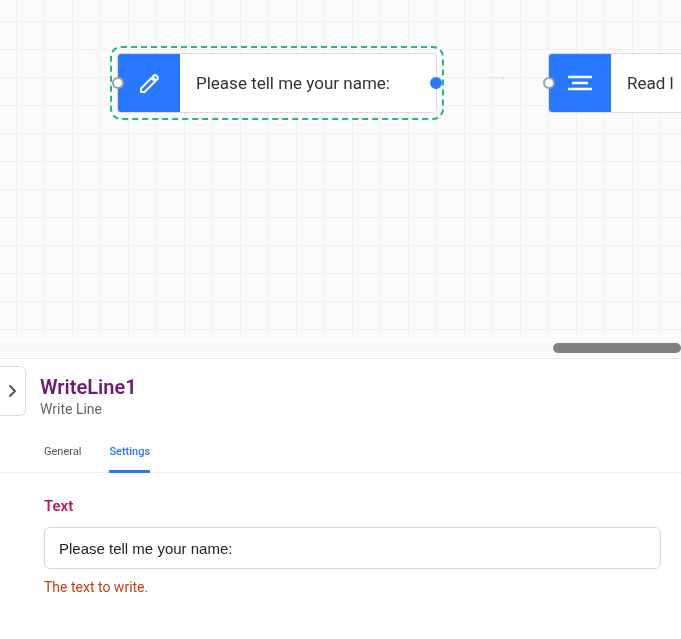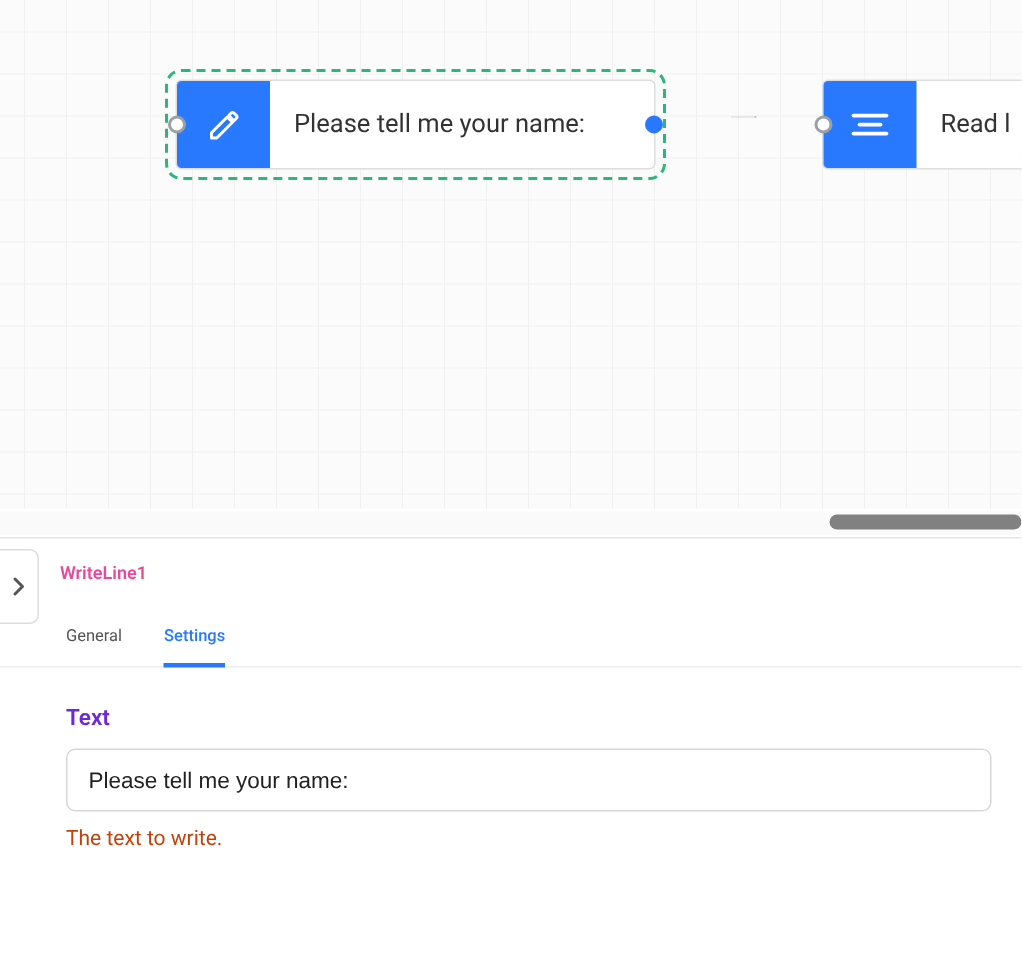--- a/index.html
+++ b/index.html
@@ -159,23 +159,23 @@
       align-items: center;
       justify-content: center;
       color: #555;
       cursor: pointer;
     }
 
     .panel-header {
       padding: 16px 20px 12px 40px;
     }
     .panel-title {
-      font-size: 12px;
+      font-size: 20px;
       font-weight: 600;
-      color: #ec4899;
+      color: #701a75;
     }
     .panel-subtitle {
       font-size: 14px;
       color: #666;
       margin-top: 2px;
     }
 
     .tabs {
       display: flex;
       gap: 28px;
@@ -196,21 +196,21 @@
       margin-bottom: -1px;
       text-align: center;
     }
 
     .tab-content {
       padding: 24px 20px 0 44px;
     }
     .field-label {
       font-size: 15px;
       font-weight: 600;
-      color: #6d28d9;
+      color: #be185d;
       margin-bottom: 12px;
     }
     .field-input {
       width: 100%;
       height: 42px;
       border: 1px solid #d7d7d7;
       border-radius: 6px;
       padding: 0 14px;
       font-size: 15px;
       color: #222;
@@ -258,20 +258,21 @@
 </div>
 
 <div class="hscroll">
   <div class="hscroll-thumb"></div>
 </div>
 
 <div class="panel">
 
   <div class="panel-header">
     <div class="panel-title">WriteLine1</div>
+    <div class="panel-subtitle">Write Line</div>
   </div>
 
   <div class="tabs">
     <div class="tab">General</div>
     <div class="tab tab-active">Settings</div>
   </div>
 
   <div class="tab-content">
     <div class="field-label">Text</div>
     <input type="text" class="field-input" value="Please tell me your name:" style="">

